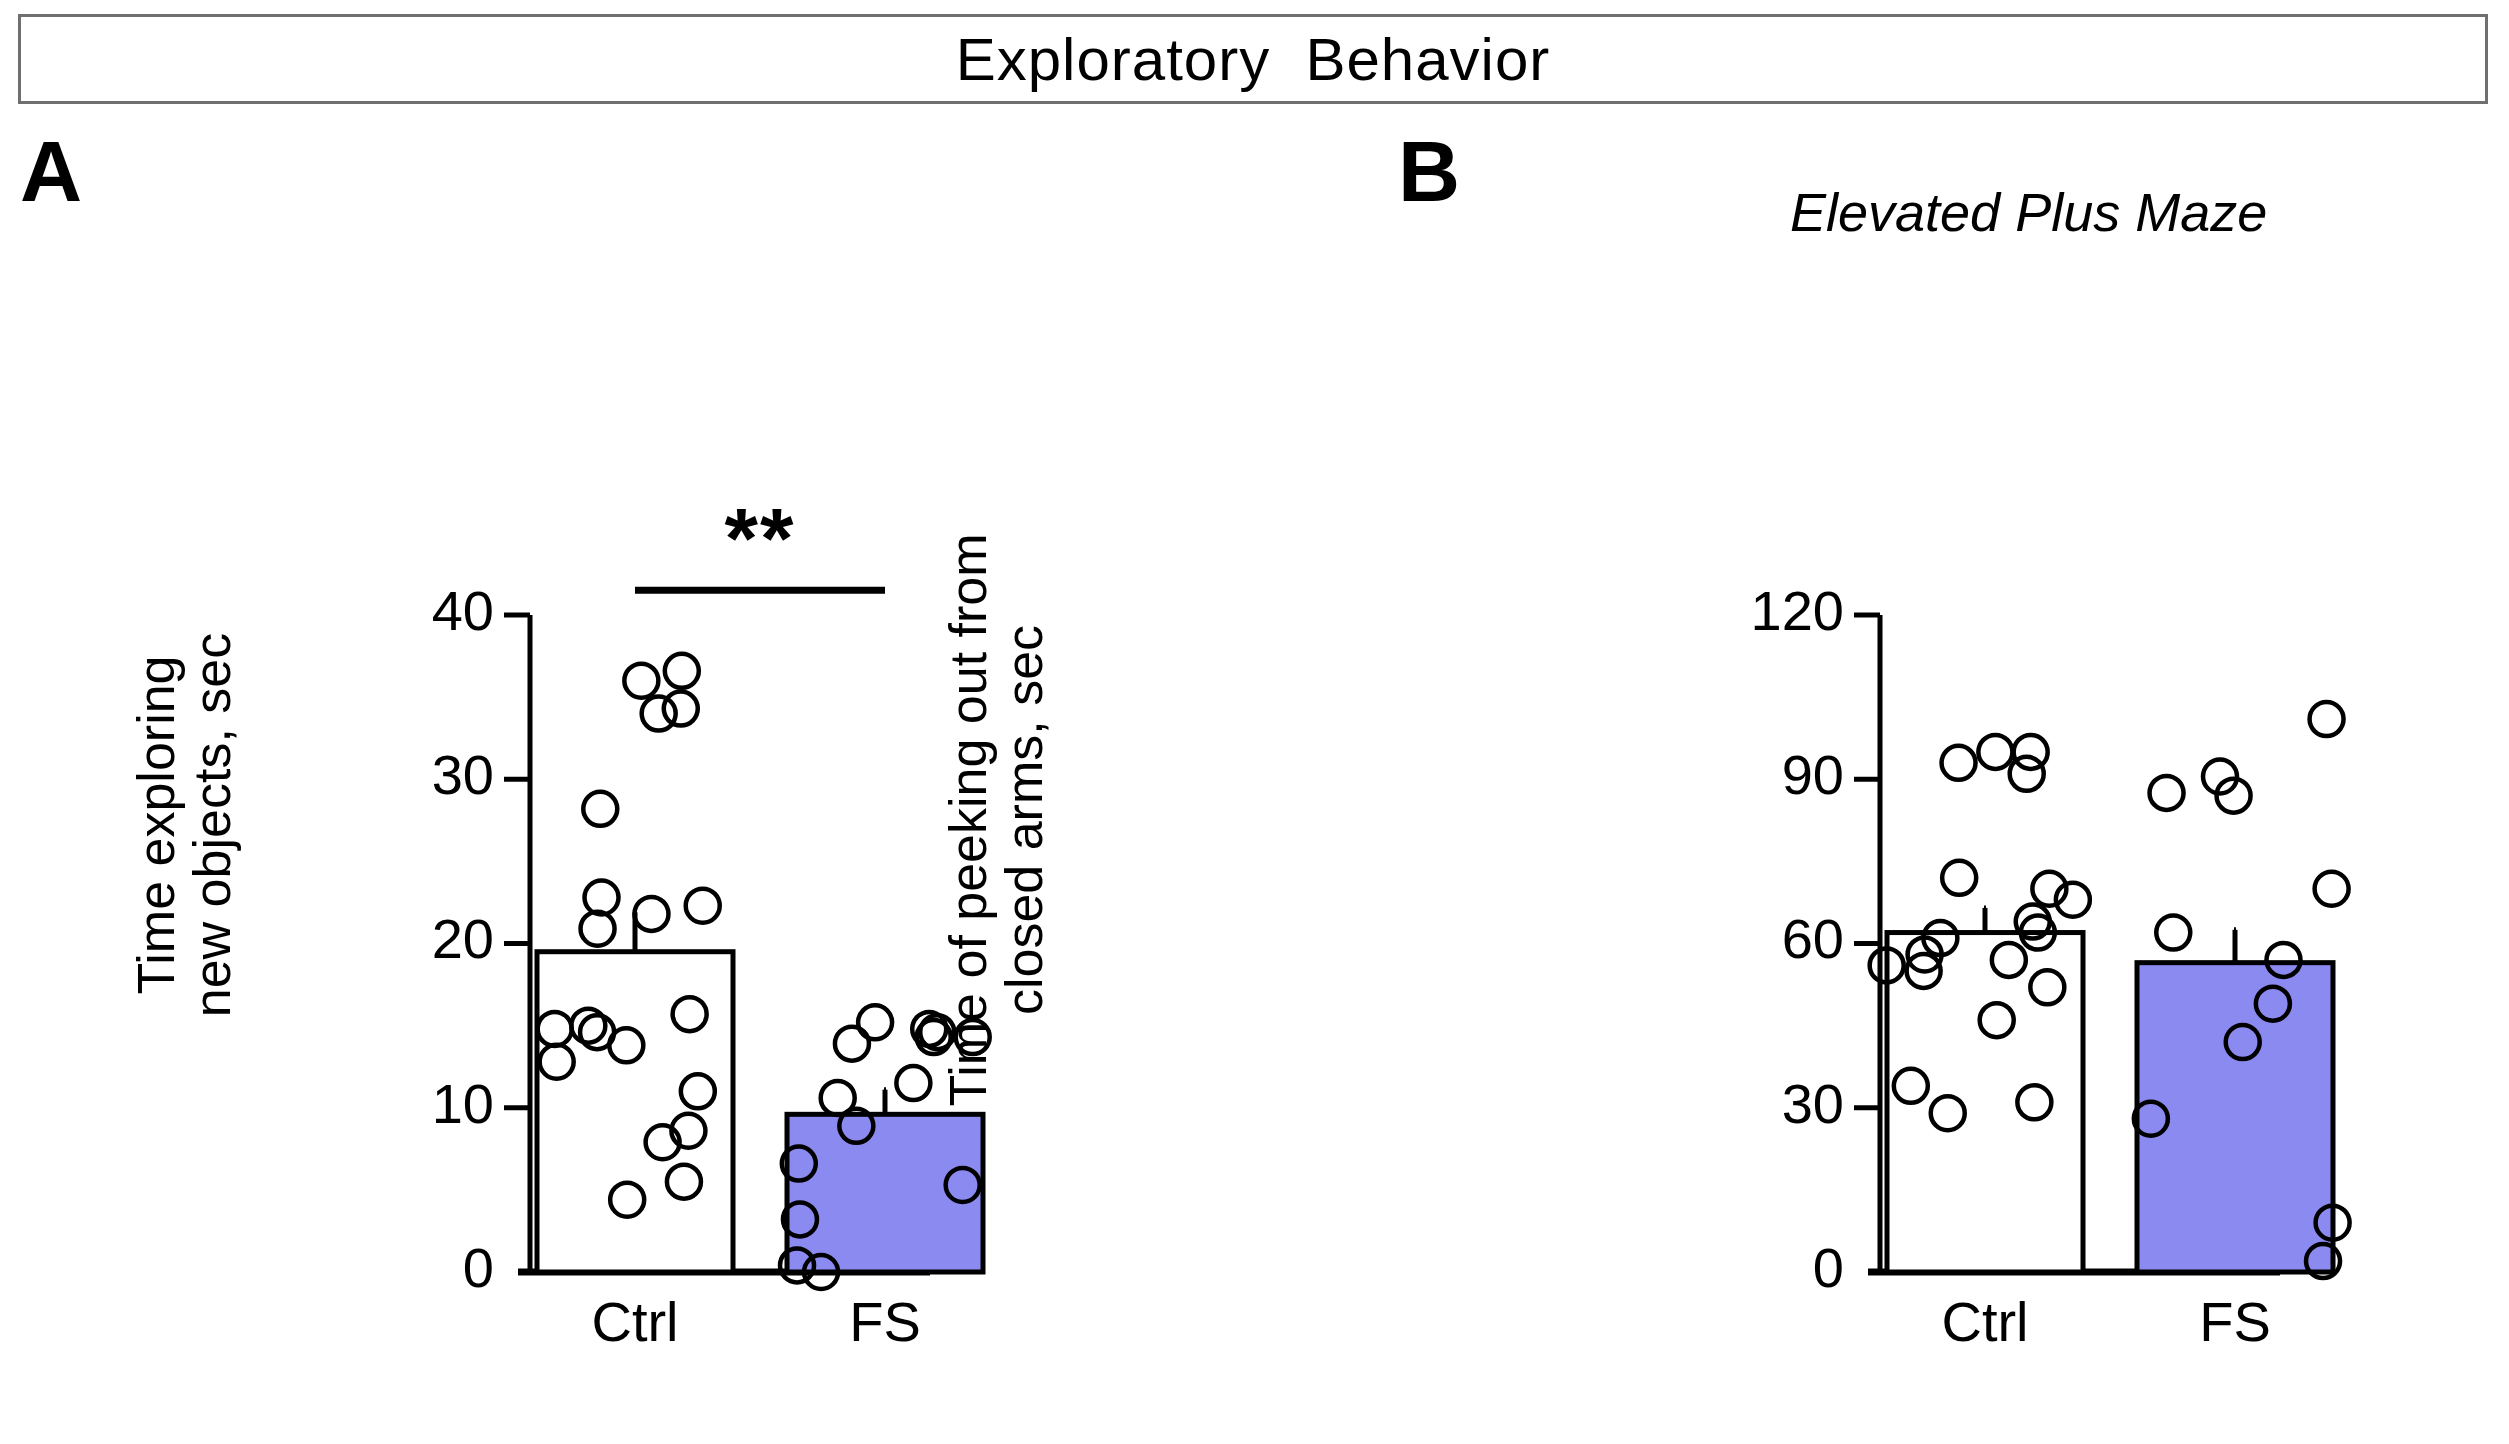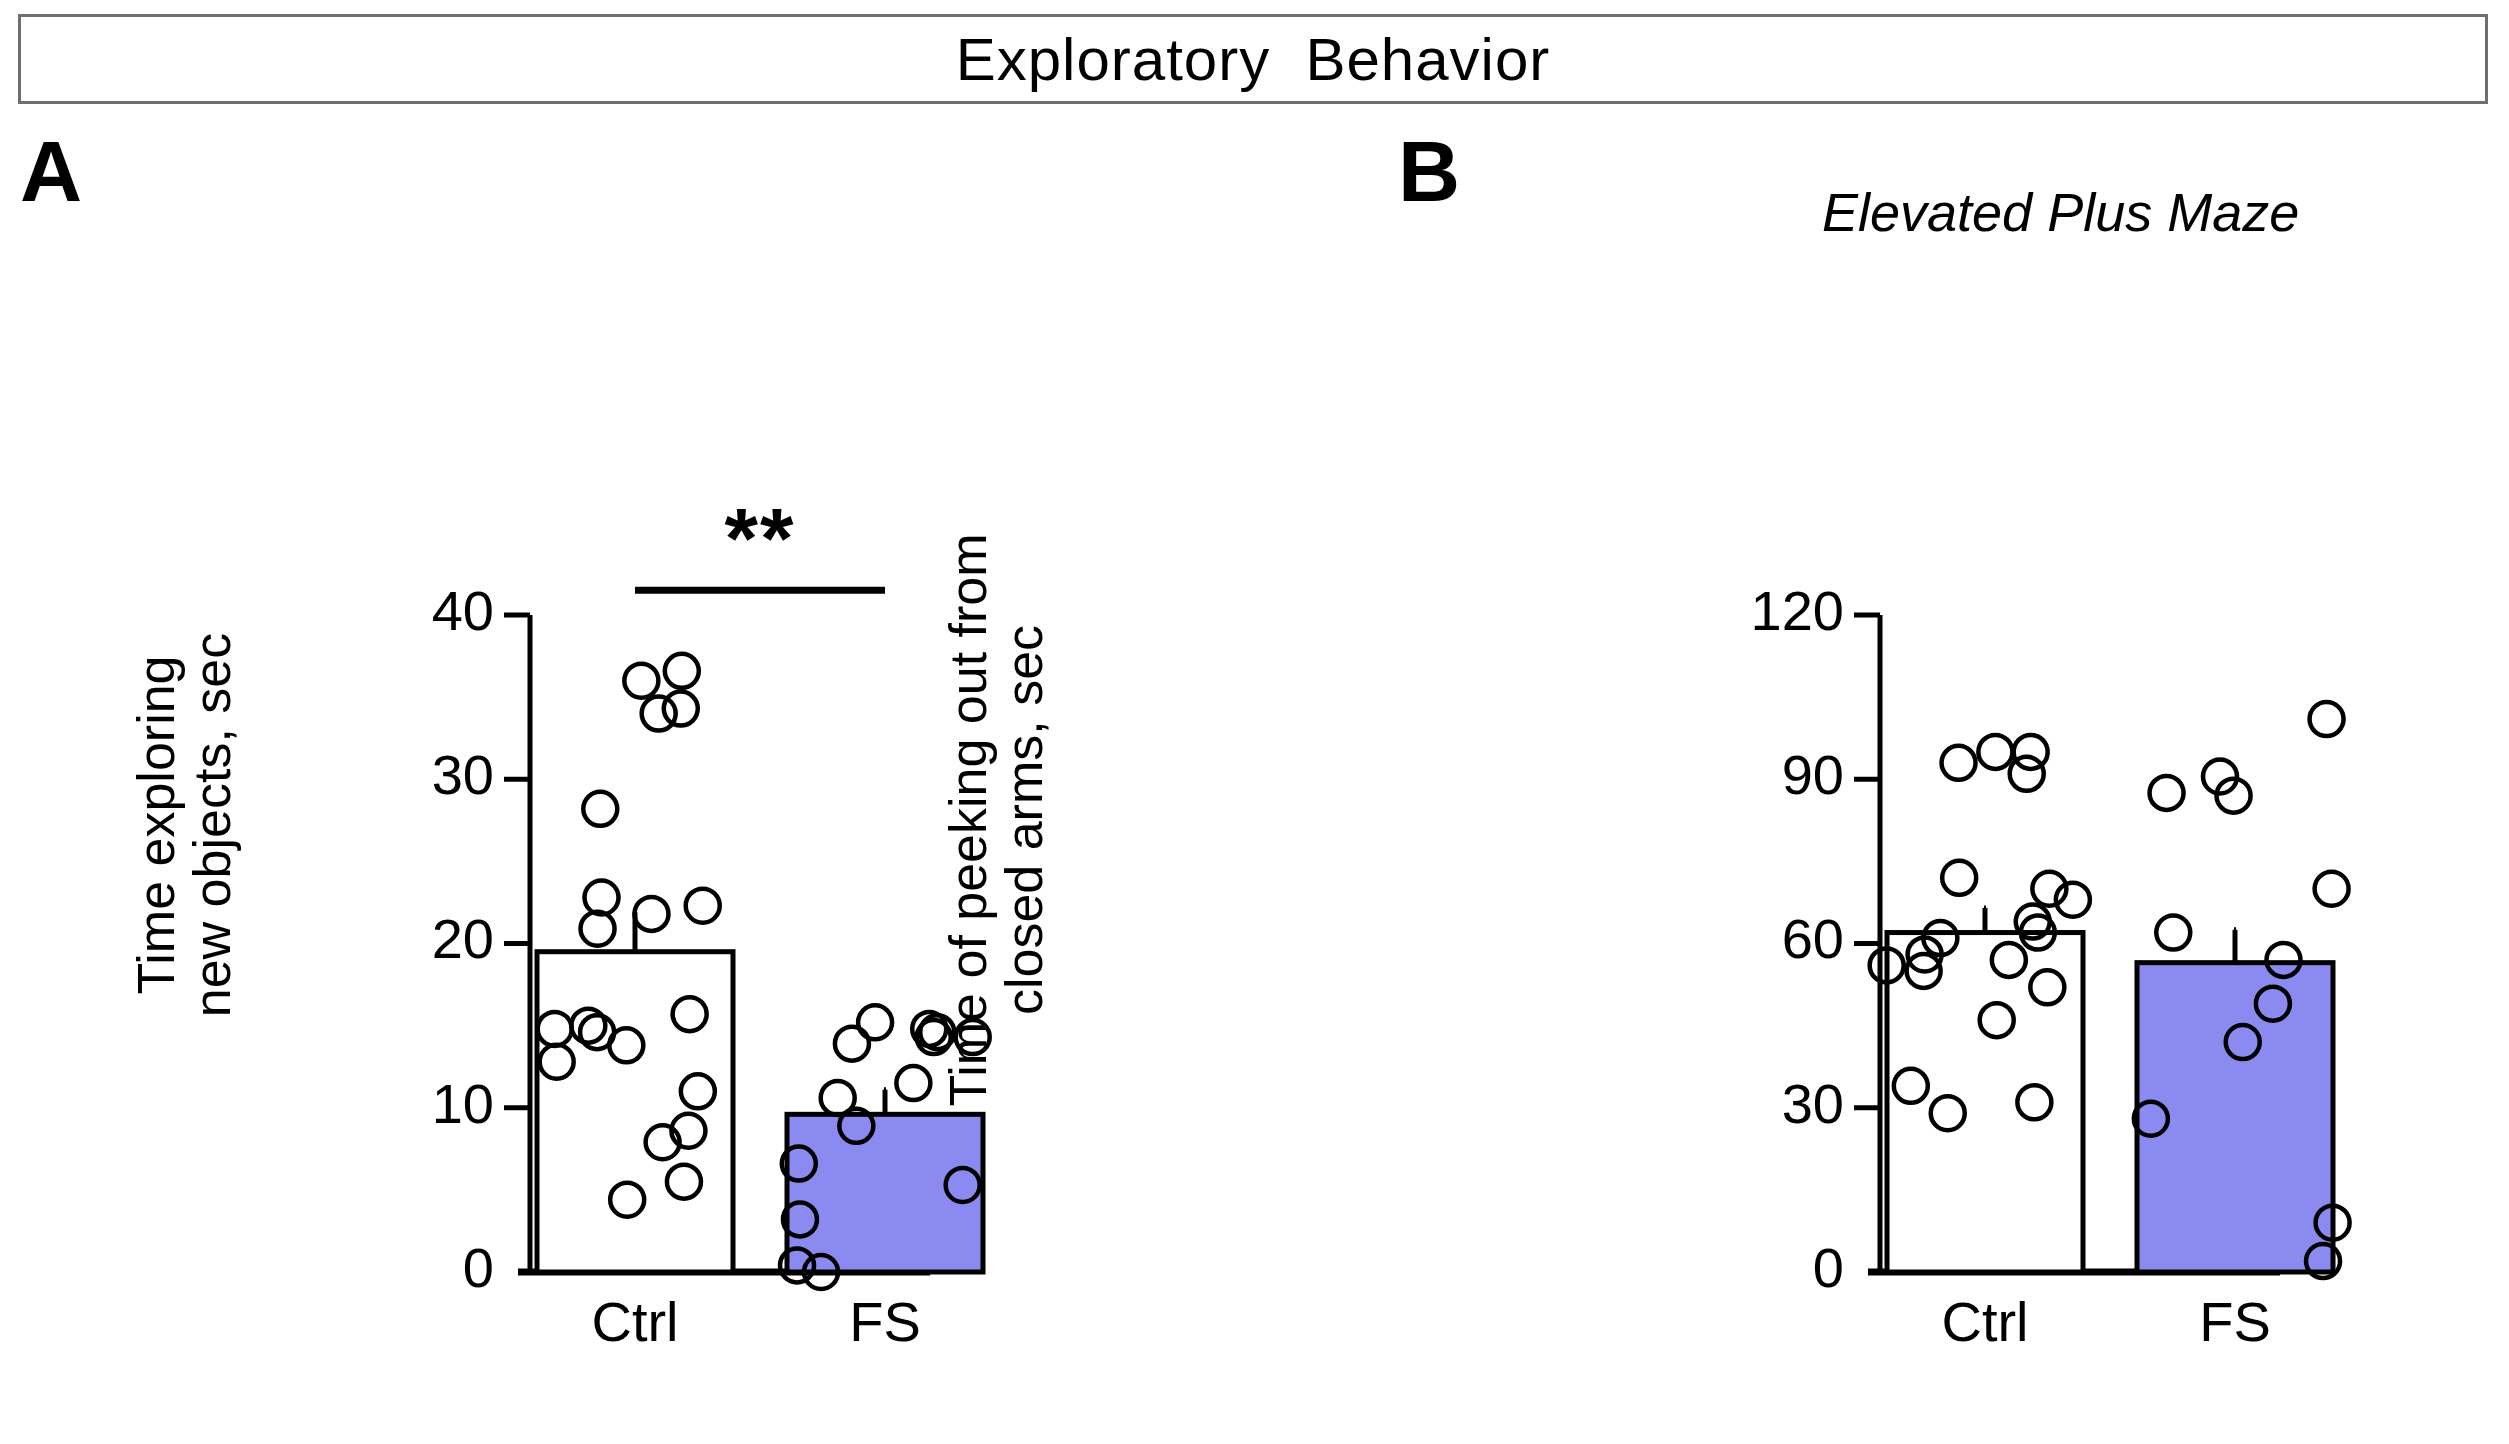--- a/index.html
+++ b/index.html
@@ -20,21 +20,21 @@
   
   .panel-letter{position:absolute;font-size:86px;font-weight:bold;line-height:1;}
   #letter-a{left:20px;top:128px;}
   #letter-b{left:1398px;top:128px;}
 
   
   .panel-title{
     position:absolute;font-size:54px;font-style:italic;white-space:pre;line-height:1;
   }
   #title-a{left:185px;top:185px;}
-  #title-b{left:1790px;top:185px;margin-left:32px;}
+  #title-b{left:1790px;top:185px;}
 
   
   .ytitle{
     position:absolute;transform-origin:left top;transform:rotate(-90deg);
     font-size:52px;line-height:1.08;white-space:pre;text-align:center;
   }
   #ytitle-a{left:128px;top:1290px;width:930px;}
   #ytitle-b{left:940px;top:1300px;width:960px;}
 
   

